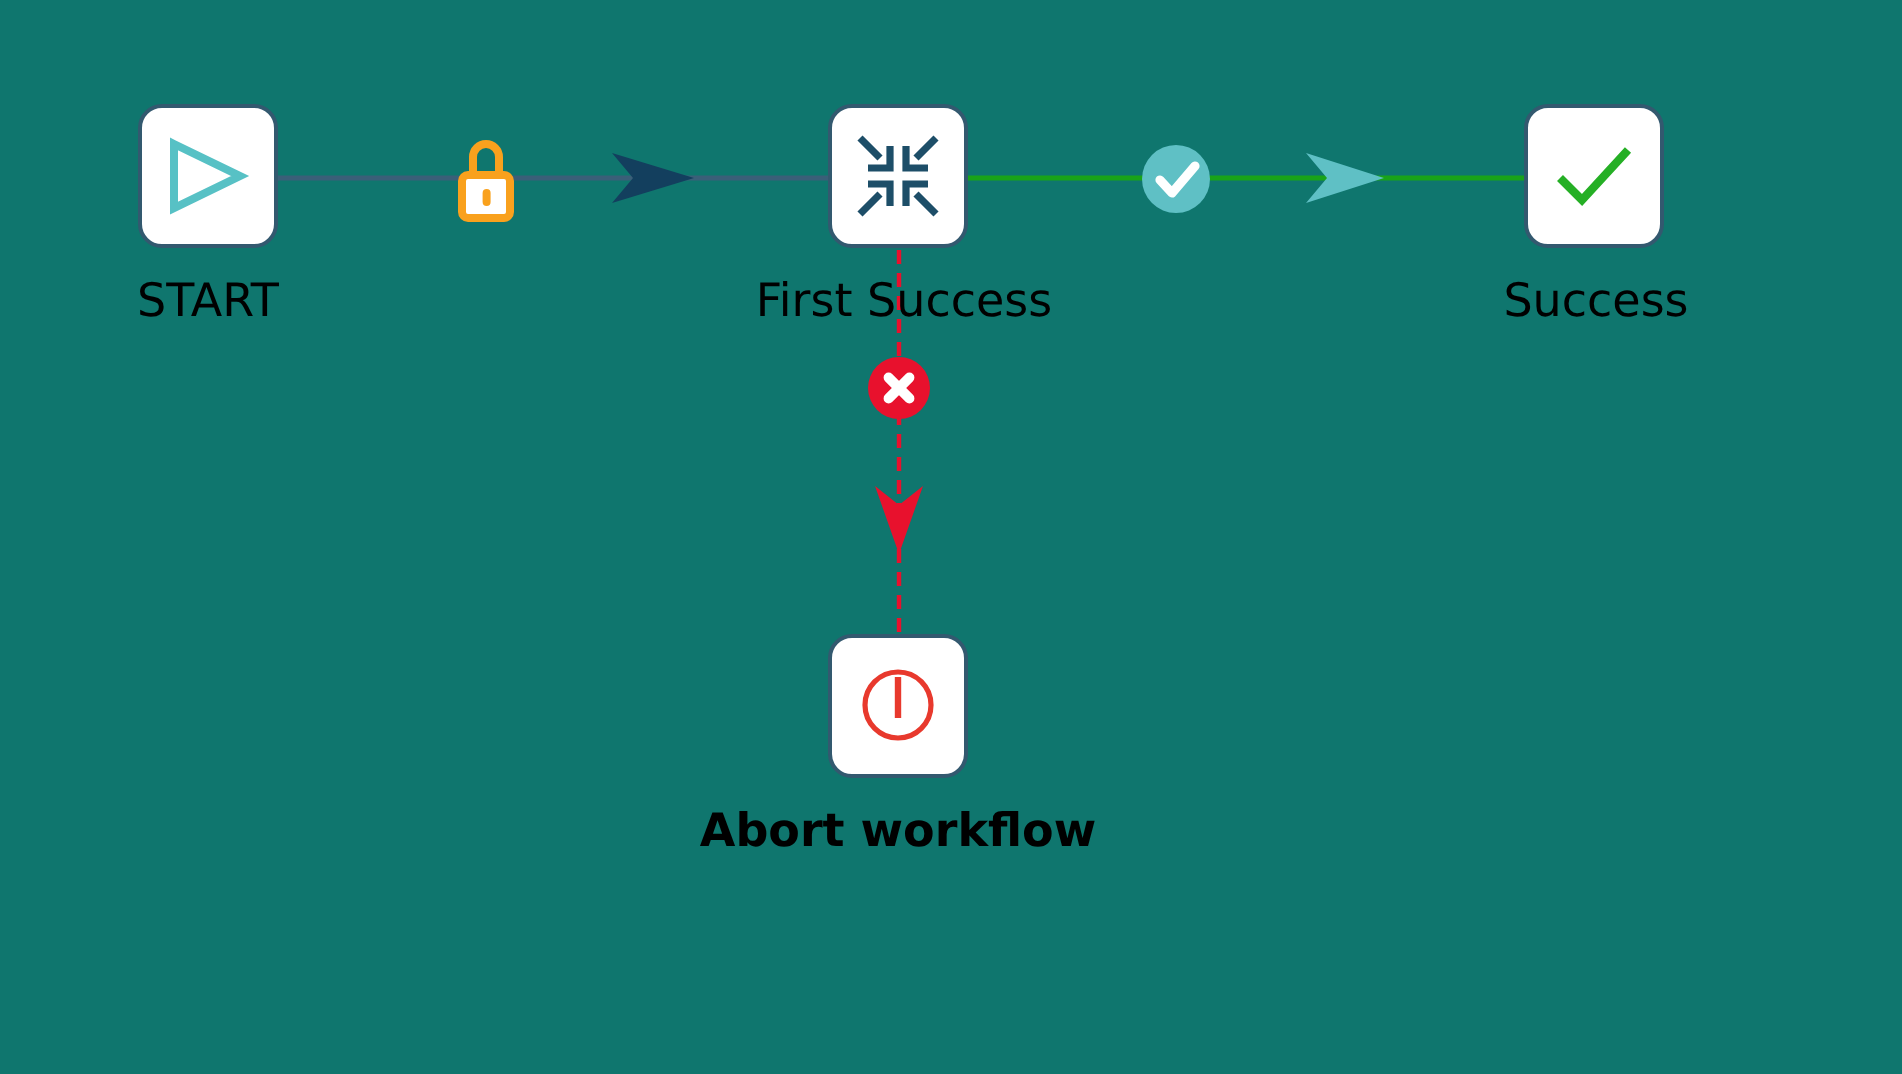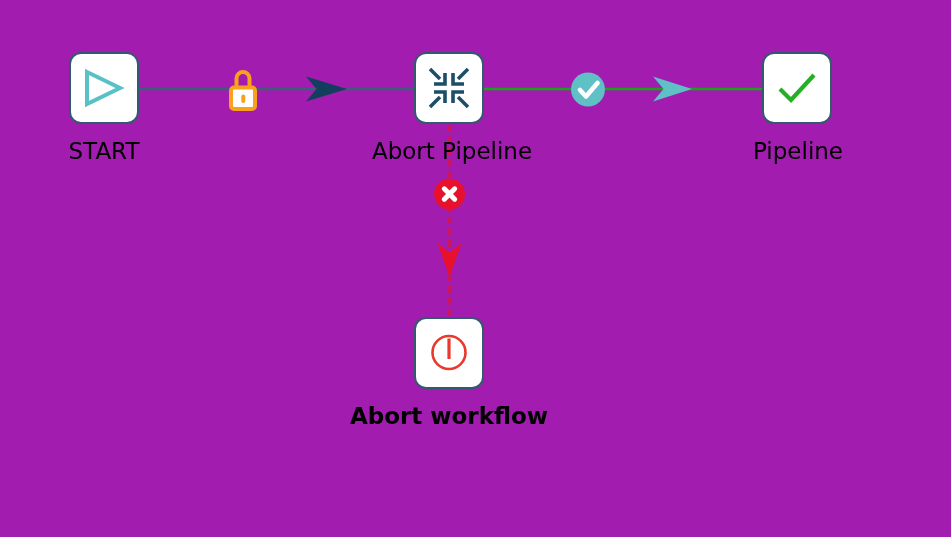--- a/index.html
+++ b/index.html
@@ -1,19 +1,19 @@
 <!DOCTYPE html>
 <html><head>
 <meta charset="utf-8">
 <style>
   html,body { margin:0; padding:0; background:#ffffff; }
   .canvas {
     position:relative;
     width:951px; height:537px;
-    background:#a21caf;
+    background:#0f766e;
     font-family:"DejaVu Sans","Liberation Sans",sans-serif;
     overflow:hidden;
   }
   .layer { position:absolute; left:0; top:0; }
   .node {
     position:absolute;
     width:70px; height:72px;
     box-sizing:border-box;
     border:2.5px solid #33596f;
     border-radius:12px;
@@ -99,17 +99,17 @@
   <div class="node node-abort">
     <svg width="42" height="42" viewBox="0 0 42 42">
       <g fill="none" stroke="#e8392d">
         <circle cx="21" cy="20.5" r="16.5" stroke-width="2.6"></circle>
         <line x1="21" y1="6.5" x2="21" y2="27" stroke-width="3.2"></line>
       </g>
     </svg>
   </div>
 
   <div class="node-label lbl-start">START</div>
-  <div class="node-label lbl-pipeline">Abort Pipeline</div>
-  <div class="node-label lbl-success">Pipeline</div>
+  <div class="node-label lbl-pipeline">First Success</div>
+  <div class="node-label lbl-success">Success</div>
   <div class="node-label lbl-abort">Abort workflow</div>
 
 </div>
 
 </body></html>

